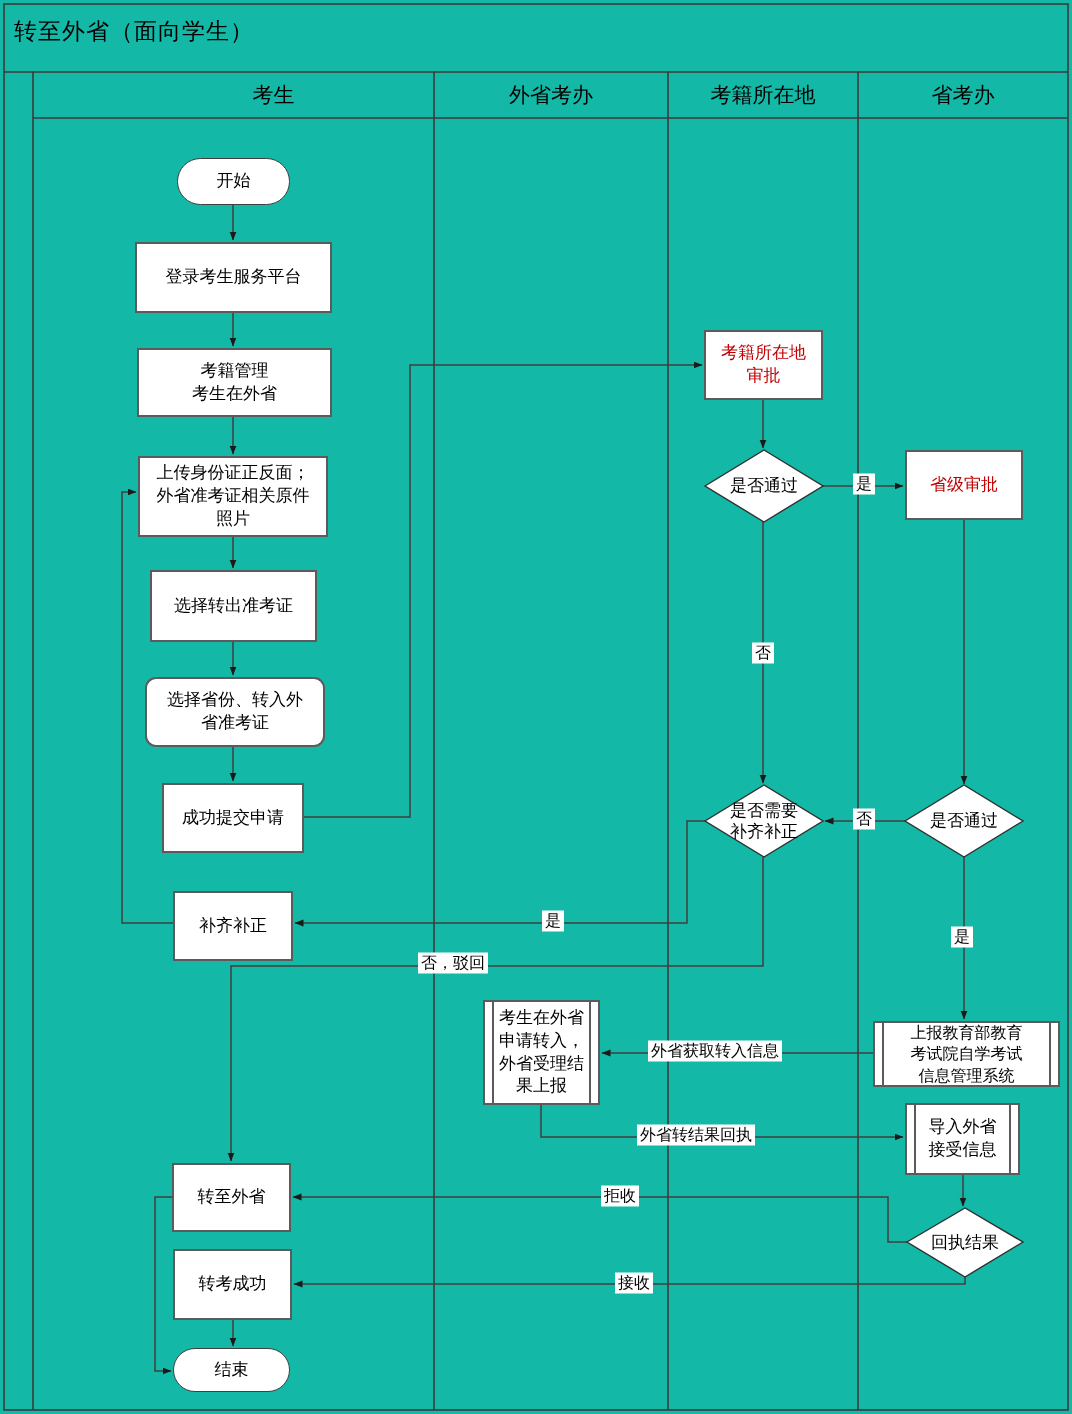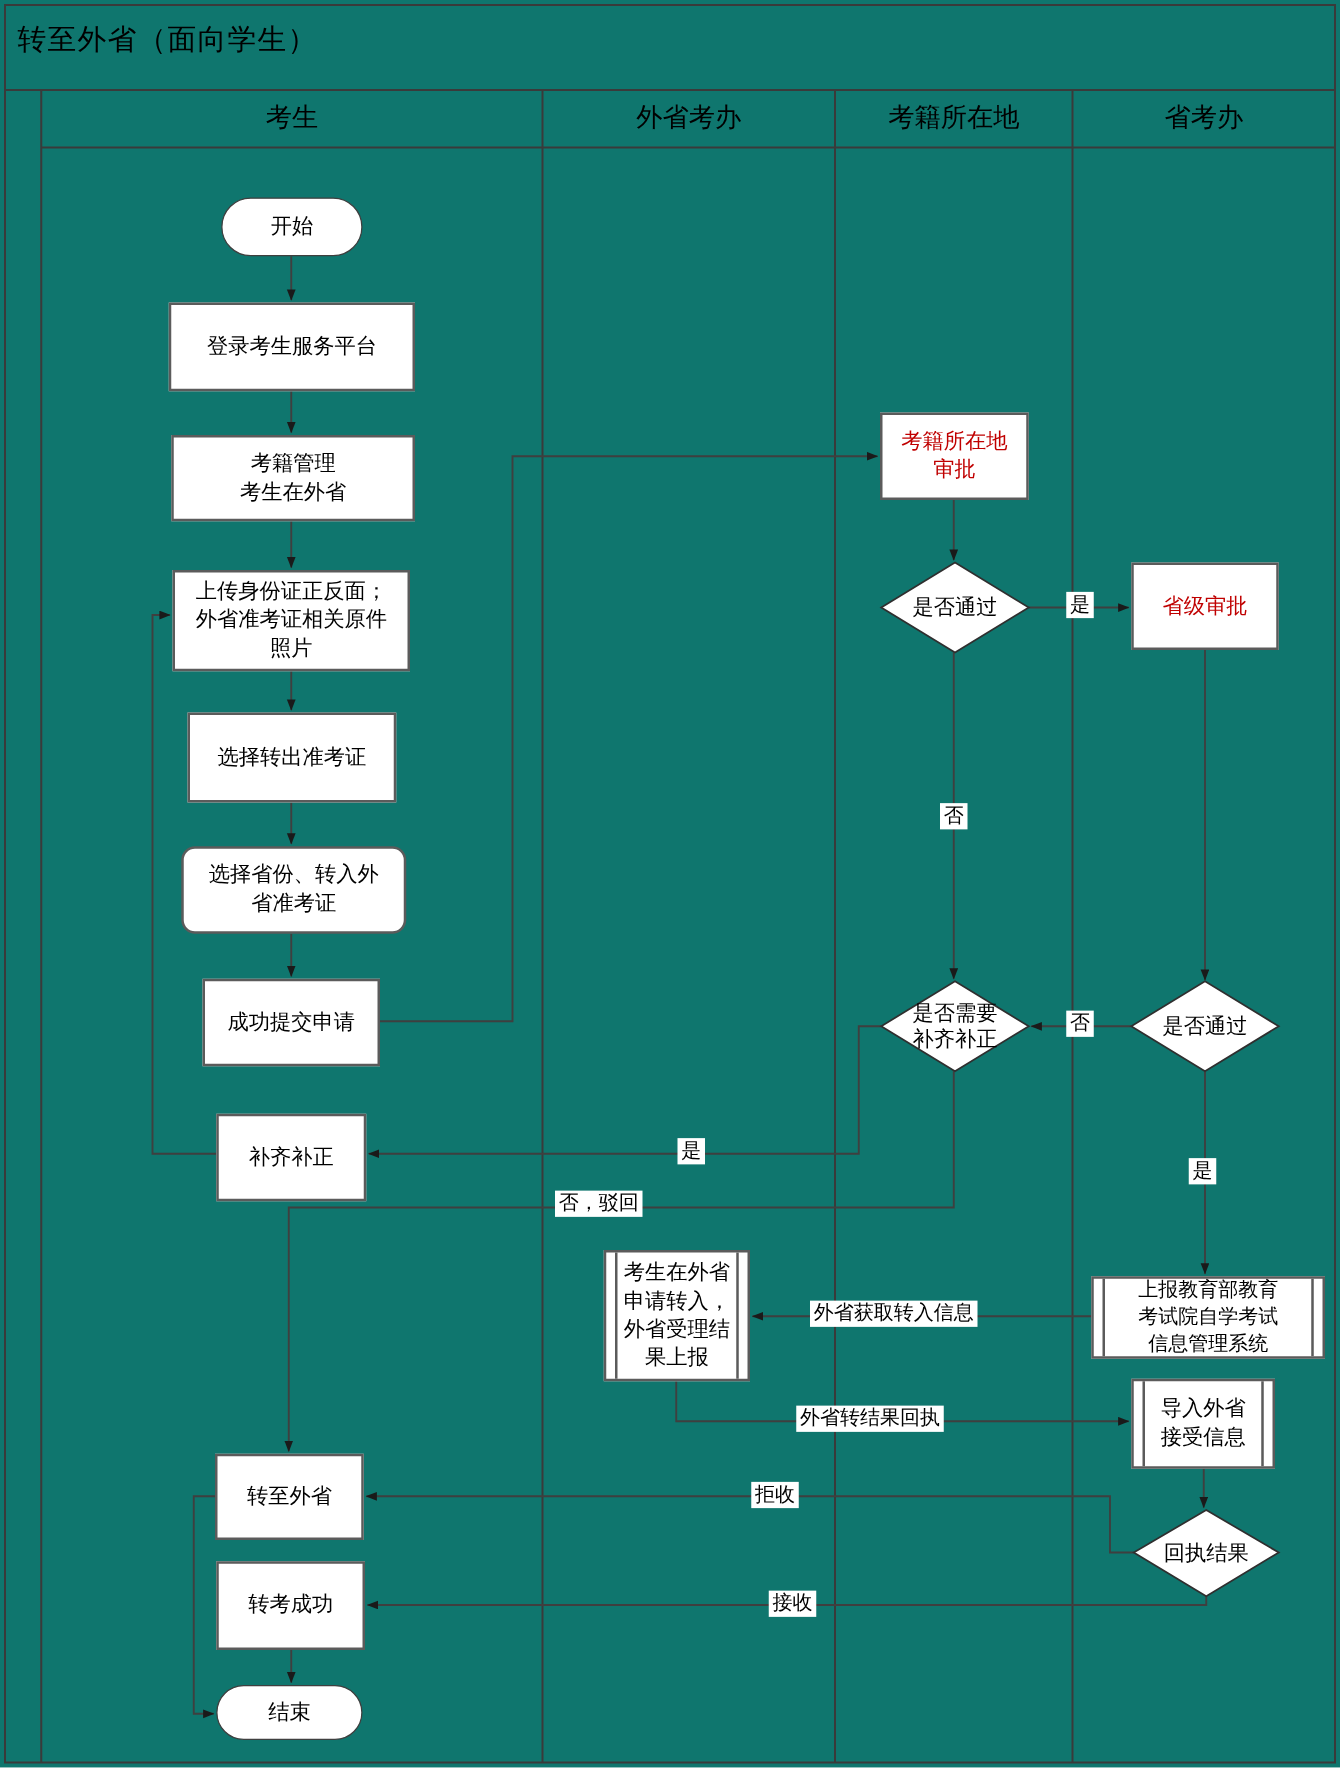--- a/index.html
+++ b/index.html
@@ -1,17 +1,17 @@
 <!DOCTYPE html>
 <html><head>
 <meta charset="utf-8">
 <style>
   html,body { margin:0; padding:0; background:#fff; }
   #canvas {
-    position:relative; width:1072px; height:1414px; background:#0f766e;
+    position:relative; width:1072px; height:1414px; background:#14b8a6;
     font-family:"Liberation Sans", sans-serif; color:#000; overflow:hidden;
   }
   svg.layer { position:absolute; left:0; top:0; }
   #title { position:absolute; left:14px; top:16px; font-size:23px; letter-spacing:1px; }
   .lane-title { position:absolute; top:72px; height:46px; line-height:46px; text-align:center; font-size:21px; }
   .box {
     position:absolute; box-sizing:border-box; background:#fff;
     border:2px solid #5b5b5b; display:flex; align-items:center; justify-content:center;
     text-align:center; font-size:17px; line-height:1.35; white-space:pre-line;
   }
@@ -82,21 +82,21 @@
 
     <g stroke="#2f2f2f" stroke-width="1.4" fill="#fff">
       <polygon points="705,486 764,450 823,486 764,522"></polygon>
       <polygon points="705,821 764,785 823,821 764,857"></polygon>
       <polygon points="905,821 964,785 1023,821 964,857"></polygon>
       <polygon points="907,1242 965,1208 1023,1242 965,1277"></polygon>
     </g>
   </svg>
 
   <div id="title">转至外省（面向学生）</div>
-  <div class="lane-title" style="left:33px;width:401px;">考生</div>
+  <div class="lane-title" style="left:33px;width:401px;padding-left:40px;">考生</div>
   <div class="lane-title" style="left:434px;width:234px;">外省考办</div>
   <div class="lane-title" style="left:668px;width:190px;">考籍所在地</div>
   <div class="lane-title" style="left:858px;width:210px;">省考办</div>
 
   <div class="box capsule" style="left:177px;top:158px;width:113px;height:47px;">开始</div>
   <div class="box" style="left:135px;top:242px;width:197px;height:71px;">登录考生服务平台</div>
   <div class="box" style="left:137px;top:348px;width:195px;height:69px;">考籍管理
 考生在外省</div>
   <div class="box" style="left:138px;top:456px;width:190px;height:81px;">上传身份证正反面；
 外省准考证相关原件
@@ -129,19 +129,19 @@
   <div class="diamond-label" style="left:764px;top:821px;text-align:center;">是否需要
 补齐补正</div>
   <div class="diamond-label" style="left:964px;top:821px;">是否通过</div>
   <div class="diamond-label" style="left:965px;top:1243px;">回执结果</div>
 
   <div class="edge-label" style="left:864px;top:484px;">是</div>
   <div class="edge-label" style="left:763px;top:653px;">否</div>
   <div class="edge-label" style="left:864px;top:819px;">否</div>
   <div class="edge-label" style="left:962px;top:937px;">是</div>
   <div class="edge-label" style="left:553px;top:921px;">是</div>
-  <div class="edge-label" style="left:479px;top:963px;">否，驳回</div>
+  <div class="edge-label" style="left:453px;top:963px;">否，驳回</div>
   <div class="edge-label" style="left:715px;top:1051px;">外省获取转入信息</div>
   <div class="edge-label" style="left:684px;top:1135px;margin-left:12px;">外省转结果回执</div>
   <div class="edge-label" style="left:620px;top:1196px;">拒收</div>
   <div class="edge-label" style="left:634px;top:1283px;">接收</div>
 
 </div>
 
 </body></html>

